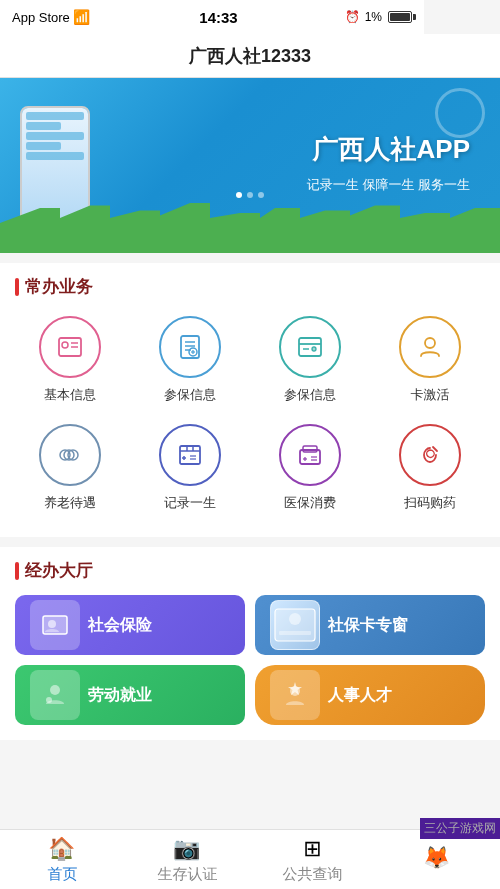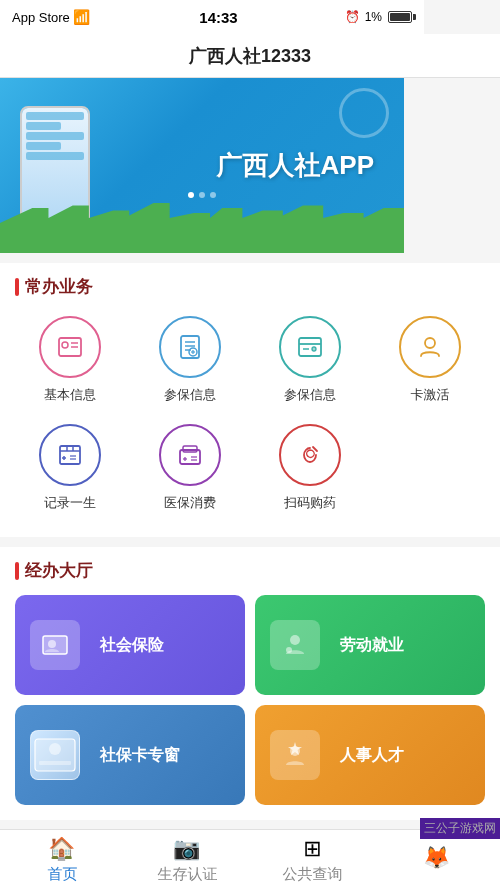--- a/index.html
+++ b/index.html
@@ -82,21 +82,21 @@
       border-bottom: 1px solid #e0e0e0;
     }
     .nav-title {
       font-size: 18px;
       font-weight: 600;
       color: #222;
     }
 
     
     .banner {
-      width: 404px;
+      width: 500px;
       height: 175px;
       background: linear-gradient(135deg, #3bb3e8 0%, #1a8fd1 40%, #2196d3 100%);
       position: relative;
       overflow: hidden;
     }
     .banner-content {
       position: absolute;
       top: 0; left: 0; right: 0; bottom: 0;
       display: flex;
       align-items: center;
@@ -255,37 +255,37 @@
     .icon-red { border-color: #d04040; color: #d04040; }
 
     
     .hall-grid {
       display: grid;
       grid-template-columns: 1fr 1fr;
       gap: 10px;
       padding: 5px 15px 15px;
     }
     .hall-item {
-      height: 100px;
+      height: 60px;
       border-radius: 10px;
       display: flex;
       align-items: center;
-      gap: 20px;
+      gap: 8px;
       padding: 0 15px;
       cursor: pointer;
     }
     .hall-label {
       font-size: 16px;
       font-weight: 600;
       color: white;
     }
     .hall-social { background: linear-gradient(135deg, #7b68ee 0%, #6655dd 100%); }
     .hall-labor { background: linear-gradient(135deg, #3cc870 0%, #2ab060 100%); }
     .hall-card { background: linear-gradient(135deg, #5090d0 0%, #3878b8 100%); }
-    .hall-talent { background: linear-gradient(135deg, #f0a030 0%, #e08820 100%); }
+    .hall-talent { background: linear-gradient(135deg, #f0a030 0%, #e08820 100%); border-radius: 20px; }
 
     
     .hall-icon-bg {
       background: rgba(255,255,255,0.25);
       border-radius: 8px;
       width: 50px;
       height: 50px;
       display: flex;
       align-items: center;
       justify-content: center;
@@ -391,20 +391,21 @@
             <div class="phone-line"></div>
             <div class="phone-line short"></div>
             <div class="phone-line"></div>
             <div class="phone-line short"></div>
             <div class="phone-line"></div>
           </div>
         </div>
       </div>
       <div class="banner-right">
         <div class="banner-app-title">广西人社APP</div>
+        <div class="banner-subtitle">记录一生  保障一生  服务一生</div>
       </div>
     </div>
     <div class="banner-city"></div>
     <div class="ferris-wheel"></div>
     <div class="banner-dots">
       <div class="dot active"></div>
       <div class="dot"></div>
       <div class="dot"></div>
     </div>
   </div>
@@ -459,20 +460,30 @@
       <div class="icon-item">
         <div class="icon-circle icon-gold">
           <svg width="30" height="30" viewBox="0 0 30 30" fill="none">
             <circle cx="15" cy="11" r="5" stroke="#e0a030" stroke-width="1.8" fill="none"></circle>
             <path d="M6 24c0-5 18-5 18 0" stroke="#e0a030" stroke-width="1.8" fill="none" stroke-linecap="round"></path>
           </svg>
         </div>
         <span class="icon-label">卡激活</span>
       </div>
 
+      <div class="icon-item">
+        <div class="icon-circle icon-steel">
+          <svg width="30" height="30" viewBox="0 0 30 30" fill="none">
+            <circle cx="10" cy="15" r="5" stroke="#7090b0" stroke-width="1.5" fill="none"></circle>
+            <circle cx="18" cy="15" r="5" stroke="#7090b0" stroke-width="1.5" fill="none"></circle>
+            <circle cx="14" cy="15" r="5" stroke="#7090b0" stroke-width="1.5" fill="none"></circle>
+          </svg>
+        </div>
+        <span class="icon-label">养老待遇</span>
+      </div>
 
       <div class="icon-item">
         <div class="icon-circle icon-indigo">
           <svg width="30" height="30" viewBox="0 0 30 30" fill="none">
             <rect x="5" y="6" width="20" height="18" rx="1.5" stroke="#5060c0" stroke-width="1.8" fill="none"></rect>
             <line x1="5" y1="11" x2="25" y2="11" stroke="#5060c0" stroke-width="1.5"></line>
             <line x1="12" y1="6" x2="12" y2="11" stroke="#5060c0" stroke-width="1.5"></line>
             <line x1="18" y1="6" x2="18" y2="11" stroke="#5060c0" stroke-width="1.5"></line>
             <line x1="9" y1="16" x2="9" y2="20" stroke="#5060c0" stroke-width="1.5"></line>
             <line x1="7" y1="18" x2="11" y2="18" stroke="#5060c0" stroke-width="1.5"></line>
@@ -522,42 +533,42 @@
         <div class="hall-icon-bg">
           <svg width="34" height="34" viewBox="0 0 34 34" fill="none">
             <rect x="5" y="8" width="24" height="18" rx="2" fill="rgba(255,255,255,0.3)" stroke="white" stroke-width="1.5"></rect>
             <circle cx="14" cy="16" r="4" fill="rgba(255,255,255,0.6)"></circle>
             <path d="M7 24c0-4 14-4 14 0" fill="rgba(255,255,255,0.4)"></path>
           </svg>
         </div>
         <span class="hall-label">社会保险</span>
       </div>
 
+      <div class="hall-item hall-card">
+        <div class="card-badge">
+          <svg width="44" height="44" viewBox="0 0 44 44" fill="none">
+            <rect x="2" y="6" width="40" height="32" rx="3" fill="rgba(255,255,255,0.3)" stroke="white" stroke-width="1.2"></rect>
+            <circle cx="22" cy="16" r="6" fill="rgba(255,255,255,0.5)"></circle>
+            <rect x="6" y="28" width="32" height="4" rx="1" fill="rgba(255,255,255,0.4)"></rect>
+          </svg>
+        </div>
+        <span class="hall-label">社保卡专窗</span>
+      </div>
+
       <div class="hall-item hall-labor">
         <div class="hall-icon-bg">
           <svg width="34" height="34" viewBox="0 0 34 34" fill="none">
             <circle cx="17" cy="12" r="5" fill="rgba(255,255,255,0.5)"></circle>
             <path d="M8 26c0-5 18-5 18 0" fill="rgba(255,255,255,0.4)"></path>
             <circle cx="11" cy="22" r="3" fill="rgba(255,255,255,0.5)"></circle>
           </svg>
         </div>
         <span class="hall-label">劳动就业</span>
       </div>
 
-      <div class="hall-item hall-card">
-        <div class="card-badge">
-          <svg width="44" height="44" viewBox="0 0 44 44" fill="none">
-            <rect x="2" y="6" width="40" height="32" rx="3" fill="rgba(255,255,255,0.3)" stroke="white" stroke-width="1.2"></rect>
-            <circle cx="22" cy="16" r="6" fill="rgba(255,255,255,0.5)"></circle>
-            <rect x="6" y="28" width="32" height="4" rx="1" fill="rgba(255,255,255,0.4)"></rect>
-          </svg>
-        </div>
-        <span class="hall-label">社保卡专窗</span>
-      </div>
-
       <div class="hall-item hall-talent">
         <div class="hall-icon-bg">
           <svg width="34" height="34" viewBox="0 0 34 34" fill="none">
             <circle cx="17" cy="13" r="5" fill="rgba(255,255,255,0.5)"></circle>
             <path d="M8 27c0-5 18-5 18 0" fill="rgba(255,255,255,0.4)"></path>
             <polygon points="17,4 18.5,9 24,9 19.5,12 21,17 17,14 13,17 14.5,12 10,9 15.5,9" fill="rgba(255,255,255,0.7)"></polygon>
           </svg>
         </div>
         <span class="hall-label">人事人才</span>
       </div>

